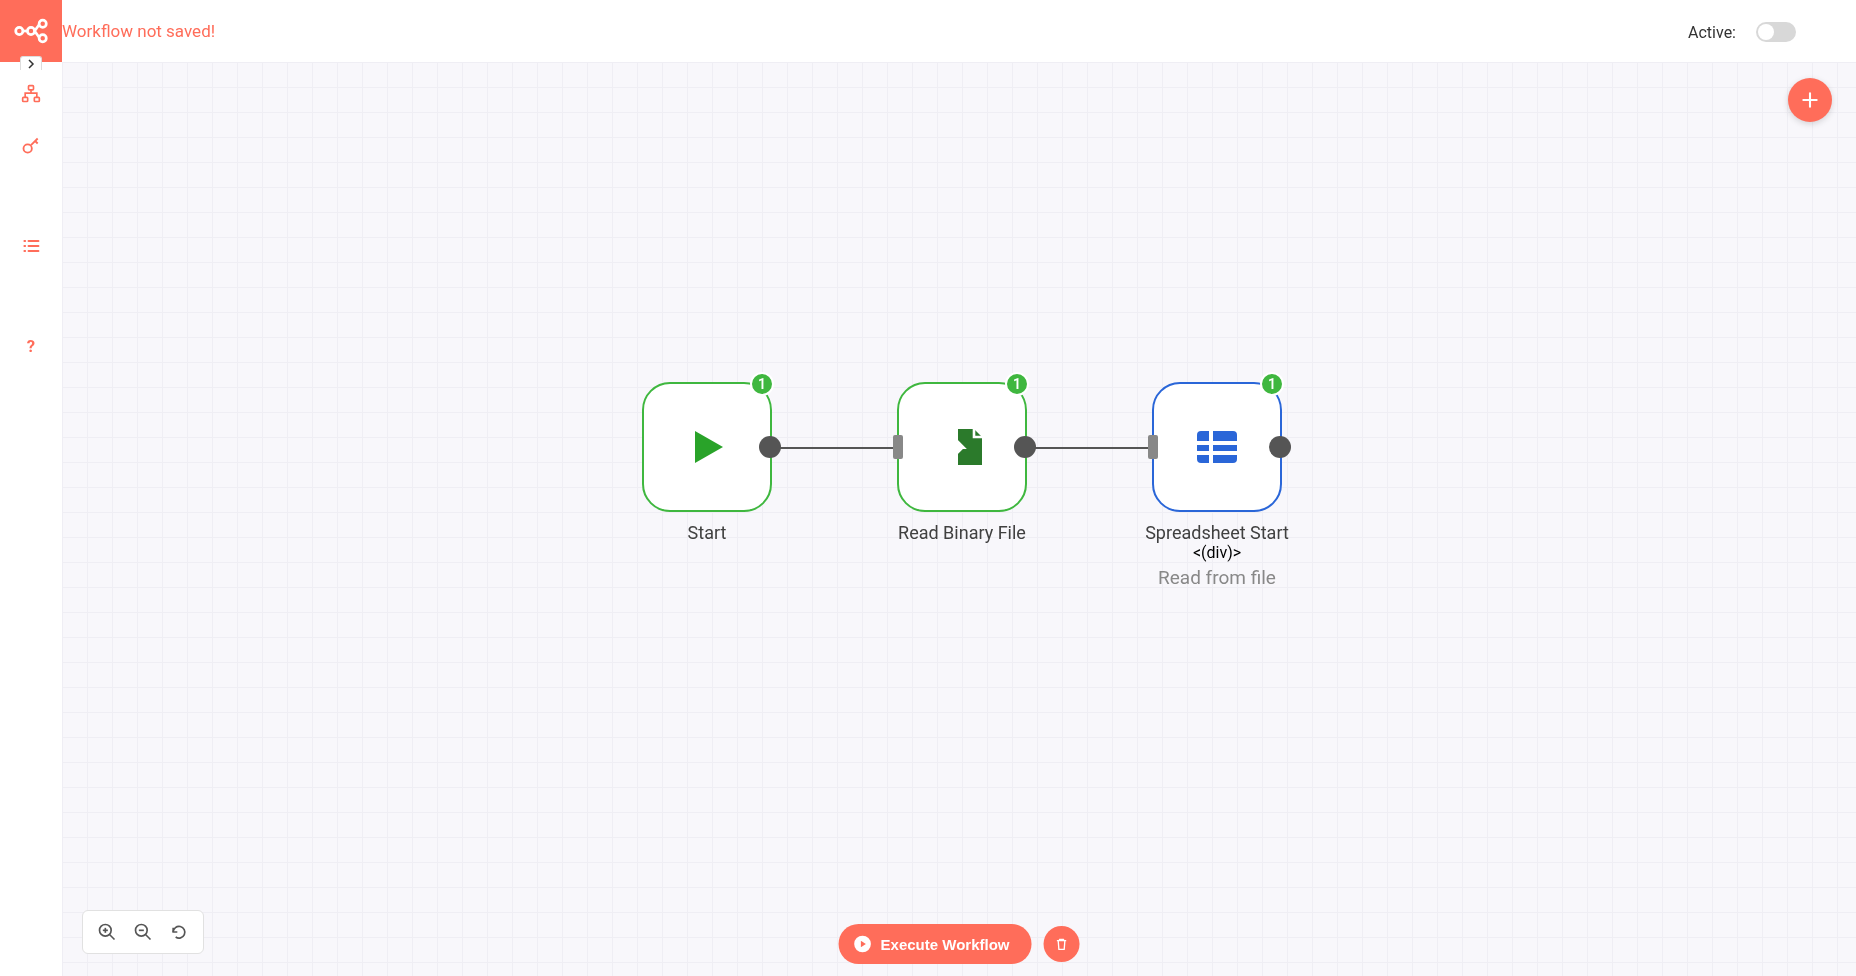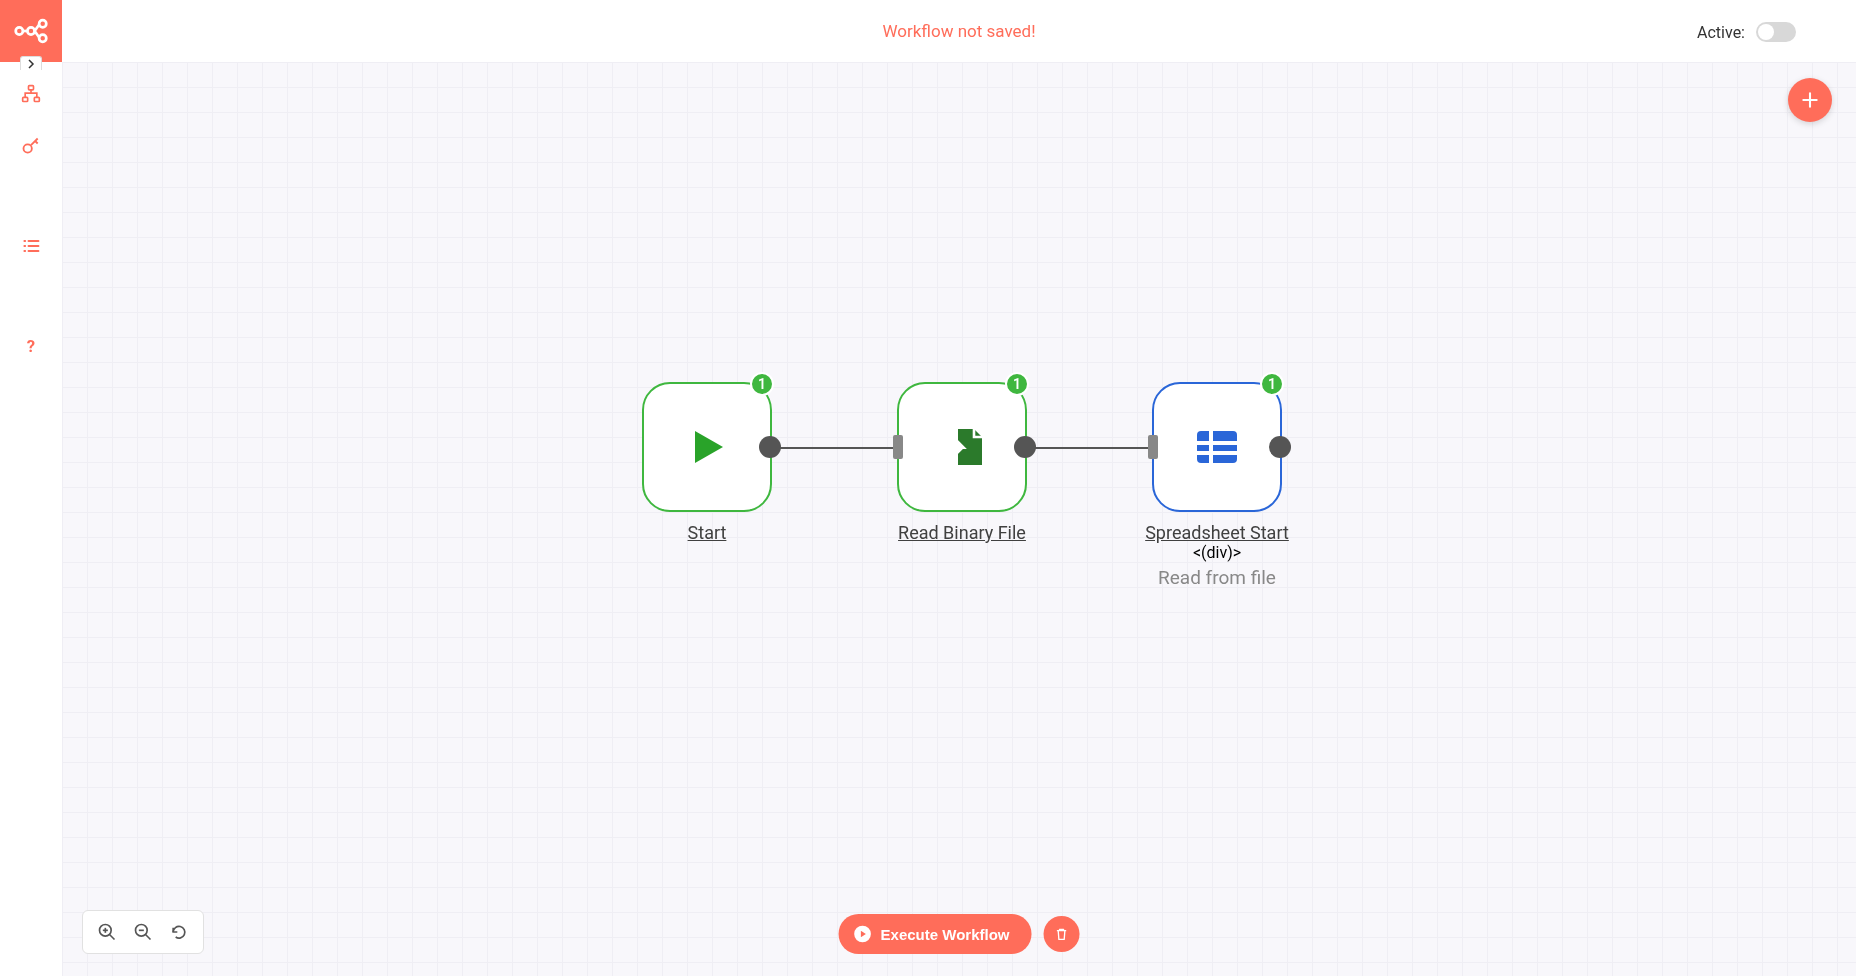--- a/index.html
+++ b/index.html
@@ -46,27 +46,27 @@
 .expand-chevron svg { width: 10px; height: 10px; }
 .side-items { margin-top: 20px; display: flex; flex-direction: column; gap: 28px; align-items: center; }
 .side-item { width: 24px; height: 24px; display: flex; align-items: center; justify-content: center; color: #ff6d5a; cursor: pointer; }
 .side-item svg { width: 20px; height: 20px; }
 .side-gap { height: 20px; }
 
 
 .header {
   position: absolute;
   left: 62px; top: 0; right: 0; height: 62px;
-  display: flex; align-items: center; justify-content: center;
+  display: flex; align-items: center; 
   z-index: 10;
 }
 .status-text { color: #ff6d5a; font-size: 17px; }
 .active-wrap {
   position: absolute; right: 60px; top: 22px;
-  display: flex; align-items: center; gap: 11px;
+  display: flex; align-items: center; gap: 20px;
   font-size: 16px; color: #333;
 }
 .toggle {
   width: 40px; height: 20px; background: #d8d8d8;
   border-radius: 10px; position: relative; cursor: pointer;
 }
 .toggle::after {
   content: ""; position: absolute; left: 2px; top: 2px;
   width: 16px; height: 16px; background: #fff; border-radius: 50%;
 }
@@ -125,41 +125,41 @@
 .port {
   position: absolute; width: 22px; height: 22px; background: #555; border-radius: 50%;
   top: 50%; transform: translateY(-50%);
 }
 .port.out { right: -11px; }
 .port-in {
   position: absolute; width: 10px; height: 24px; background: #888;
   left: -6px; top: 50%; transform: translateY(-50%);
   border-radius: 2px;
 }
-.node-label { margin-top: 10px; font-size: 18px; color: #404040; text-align: right; white-space: nowrap; text-decoration: underline; }
+.node-label { margin-top: 10px; font-size: 18px; color: #404040; text-align: right; white-space: nowrap; }
 .node-sublabel { margin-top: 4px; font-size: 19px; color: #888; }
 
 .node-icon { width: 48px; height: 48px; }
 
 
 .zoom-controls {
   position: absolute; left: 20px; bottom: 22px;
   display: flex; gap: 0;
   background: #fff; border: 1px solid #e1e1e1;
   border-radius: 6px; padding: 6px 6px;
 }
 .zoom-btn {
   width: 36px; height: 30px;
   display: flex; align-items: center; justify-content: center;
   color: #555; cursor: pointer;
 }
 .zoom-btn svg { width: 20px; height: 20px; }
 
 .exec-wrap {
-  position: absolute; left: 50%; bottom: 22px; transform: translateX(-50%);
+  position: absolute; left: 50%; bottom: 12px; transform: translateX(-50%);
   display: flex; align-items: center; gap: 12px;
 }
 .execute-btn {
   background: #ff6d5a; color: #fff;
   border: none; border-radius: 20px;
   padding: 10px 22px 10px 14px;
   font-size: 15px; font-weight: 600;
   display: flex; align-items: center; gap: 8px;
   cursor: pointer;
 }

